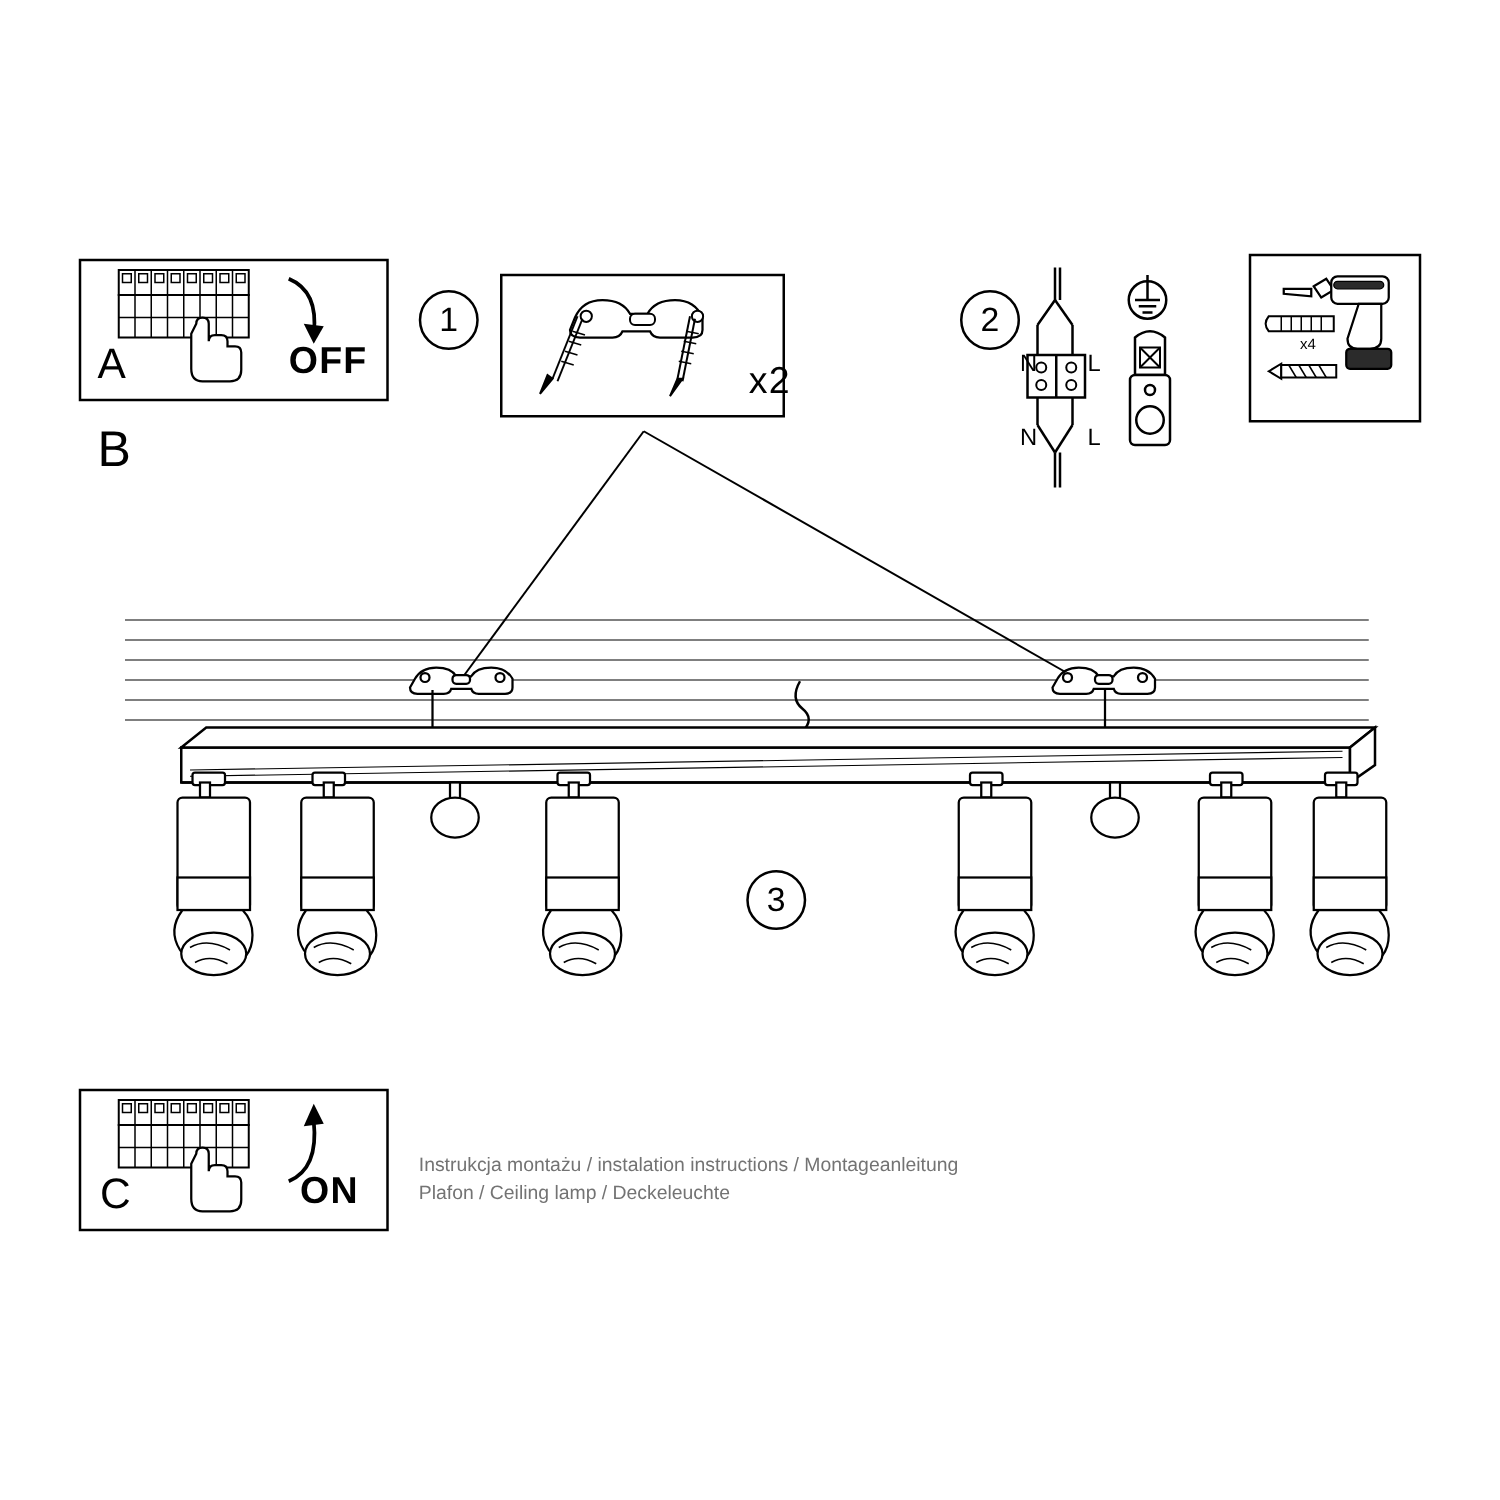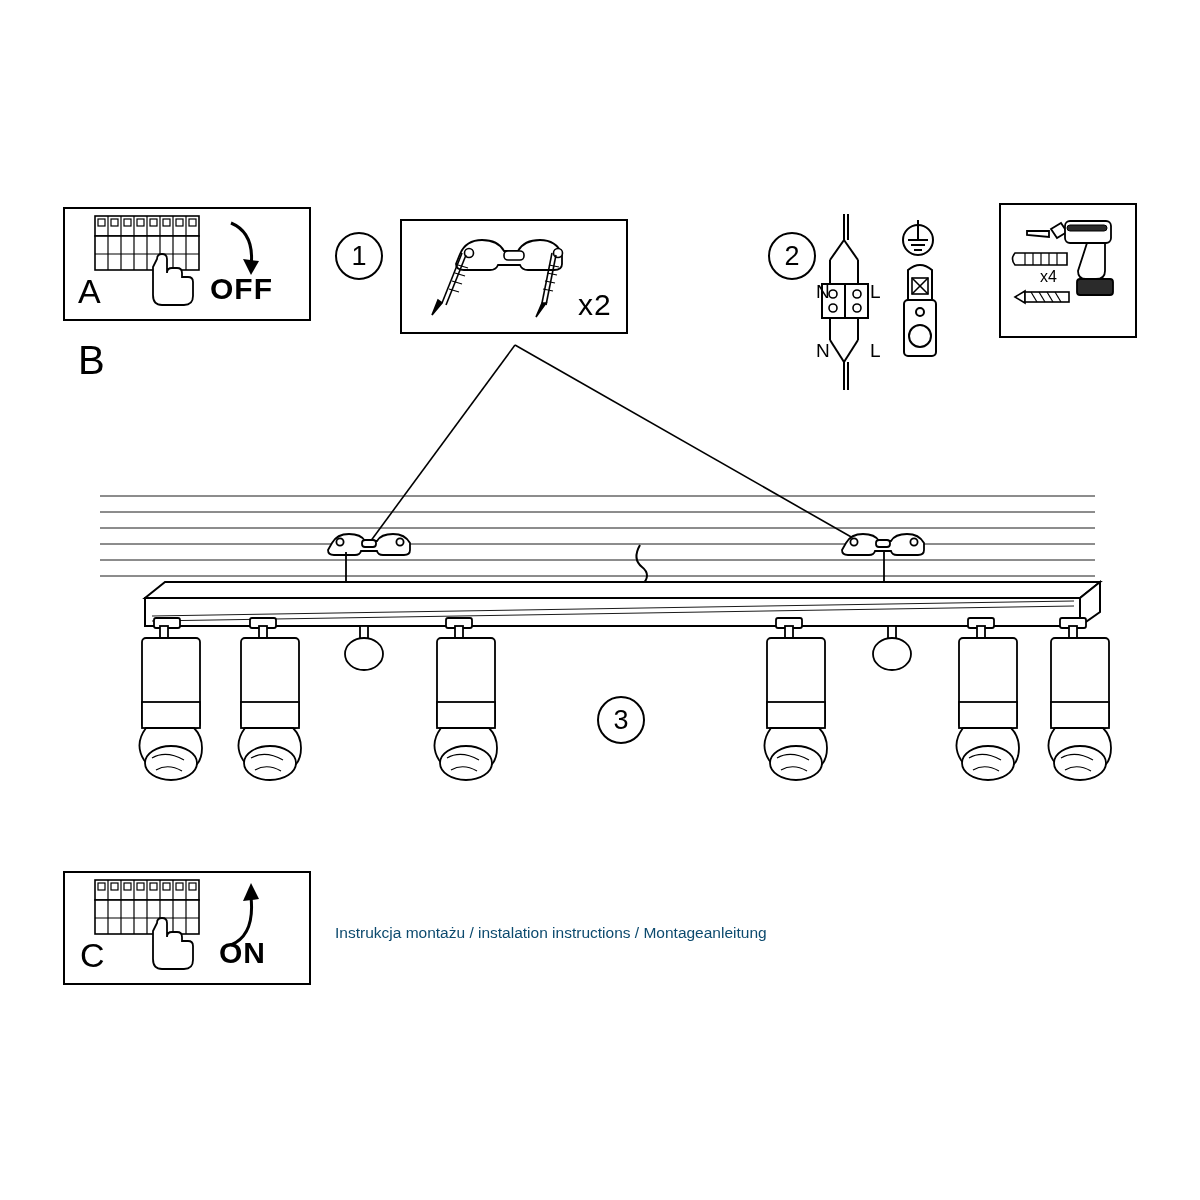--- a/index.html
+++ b/index.html
@@ -2,23 +2,23 @@
 <html><head>
 <meta charset="utf-8">
 <style>
   html,body{margin:0;padding:0;background:#ffffff;}
   body{width:1200px;height:1200px;font-family:"Liberation Sans",sans-serif;color:#000;}
   .sheet{position:relative;width:1200px;height:1200px;overflow:hidden;background:#fff;}
   .abs{position:absolute;}
   .box{position:absolute;border:2px solid #000;background:#fff;box-sizing:border-box;}
   .step-letter{position:absolute;font-size:34px;font-weight:400;font-family:"Liberation Sans",sans-serif;}
   .big-letter{position:absolute;font-size:40px;}
-  .label{position:absolute;font-size:30px;font-weight:700;letter-spacing:1px;}
+  .label{position:absolute;font-size:30px;font-weight:700;letter-spacing:1px;margin-left:21px;}
   .small-label{position:absolute;font-size:19px;}
-  .caption{position:absolute;font-size:15.5px;line-height:25px;color:#0c4a6e;}
+  .caption{position:absolute;font-size:15.5px;line-height:25px;color:#737373;}
   .circ{position:absolute;border:2px solid #000;border-radius:50%;display:flex;align-items:center;justify-content:center;font-size:27px;background:#fff;}
   svg{display:block;}
   .nolines{pointer-events:none;}
 </style>
 </head>
 <body>
 
 <div class="sheet">
 
   <div class="box" style="left:63px;top:207px;width:248px;height:114px;">
@@ -174,21 +174,21 @@
         <rect x="24" y="87" width="44" height="10"></rect>
       </g>
       <g stroke="#000" stroke-width="1.2">
         <line x1="30" y1="87" x2="36" y2="97"></line>
           <line x1="38" y1="87" x2="44" y2="97"></line>
         <line x1="46" y1="87" x2="52" y2="97"></line>
           <line x1="54" y1="87" x2="60" y2="97"></line>
       </g>
     </svg>
   </div>
-  <div class="small-label" style="left:1040px;top:268px;font-size:16px;">x4</div>
+  <div class="small-label" style="left:1040px;top:268px;font-size:12px;">x4</div>
 
   <div class="big-letter" style="left:78px;top:338px;">B</div>
 
   <div class="abs" style="left:60px;top:330px;">
     <svg width="1080" height="500" viewBox="0 0 1080 500">
 
       <g stroke="#000" stroke-width="0.9" class="nolines">
         <line x1="40" y1="166" x2="1035" y2="166"></line>
         <line x1="40" y1="182" x2="1035" y2="182"></line>
         <line x1="40" y1="198" x2="1035" y2="198"></line>
@@ -352,14 +352,15 @@
       </g>
       <path d="M88 58 L88 86 q0 10 9 10 l22 0 q9 0 9 -9 l0 -14 q0 -5 -5 -5 l-6 0 l0 -4 q0 -5 -5 -5 l-5 0 q-5 0 -5 5 l0 -14 q0 -5 -5 -5 q-5 0 -5 5 z" fill="#fff" stroke="#000" stroke-width="1.8"></path>
       <path d="M166 72 q24 -10 20 -48" fill="none" stroke="#000" stroke-width="3"></path>
       <path d="M186 10 l-8 18 l16 -2 z" fill="#000"></path>
     </svg>
   </div>
   <div class="step-letter" style="left:80px;top:936px;">C</div>
   <div class="label" style="left:219px;top:936px;">ON</div>
 
   <div class="caption" style="left:335px;top:920px;">Instrukcja montażu / instalation instructions / Montageanleitung</div>
+  <div class="caption" style="left:335px;top:942px;">Plafon / Ceiling lamp / Deckeleuchte</div>
 
 </div>
 
 </body></html>

